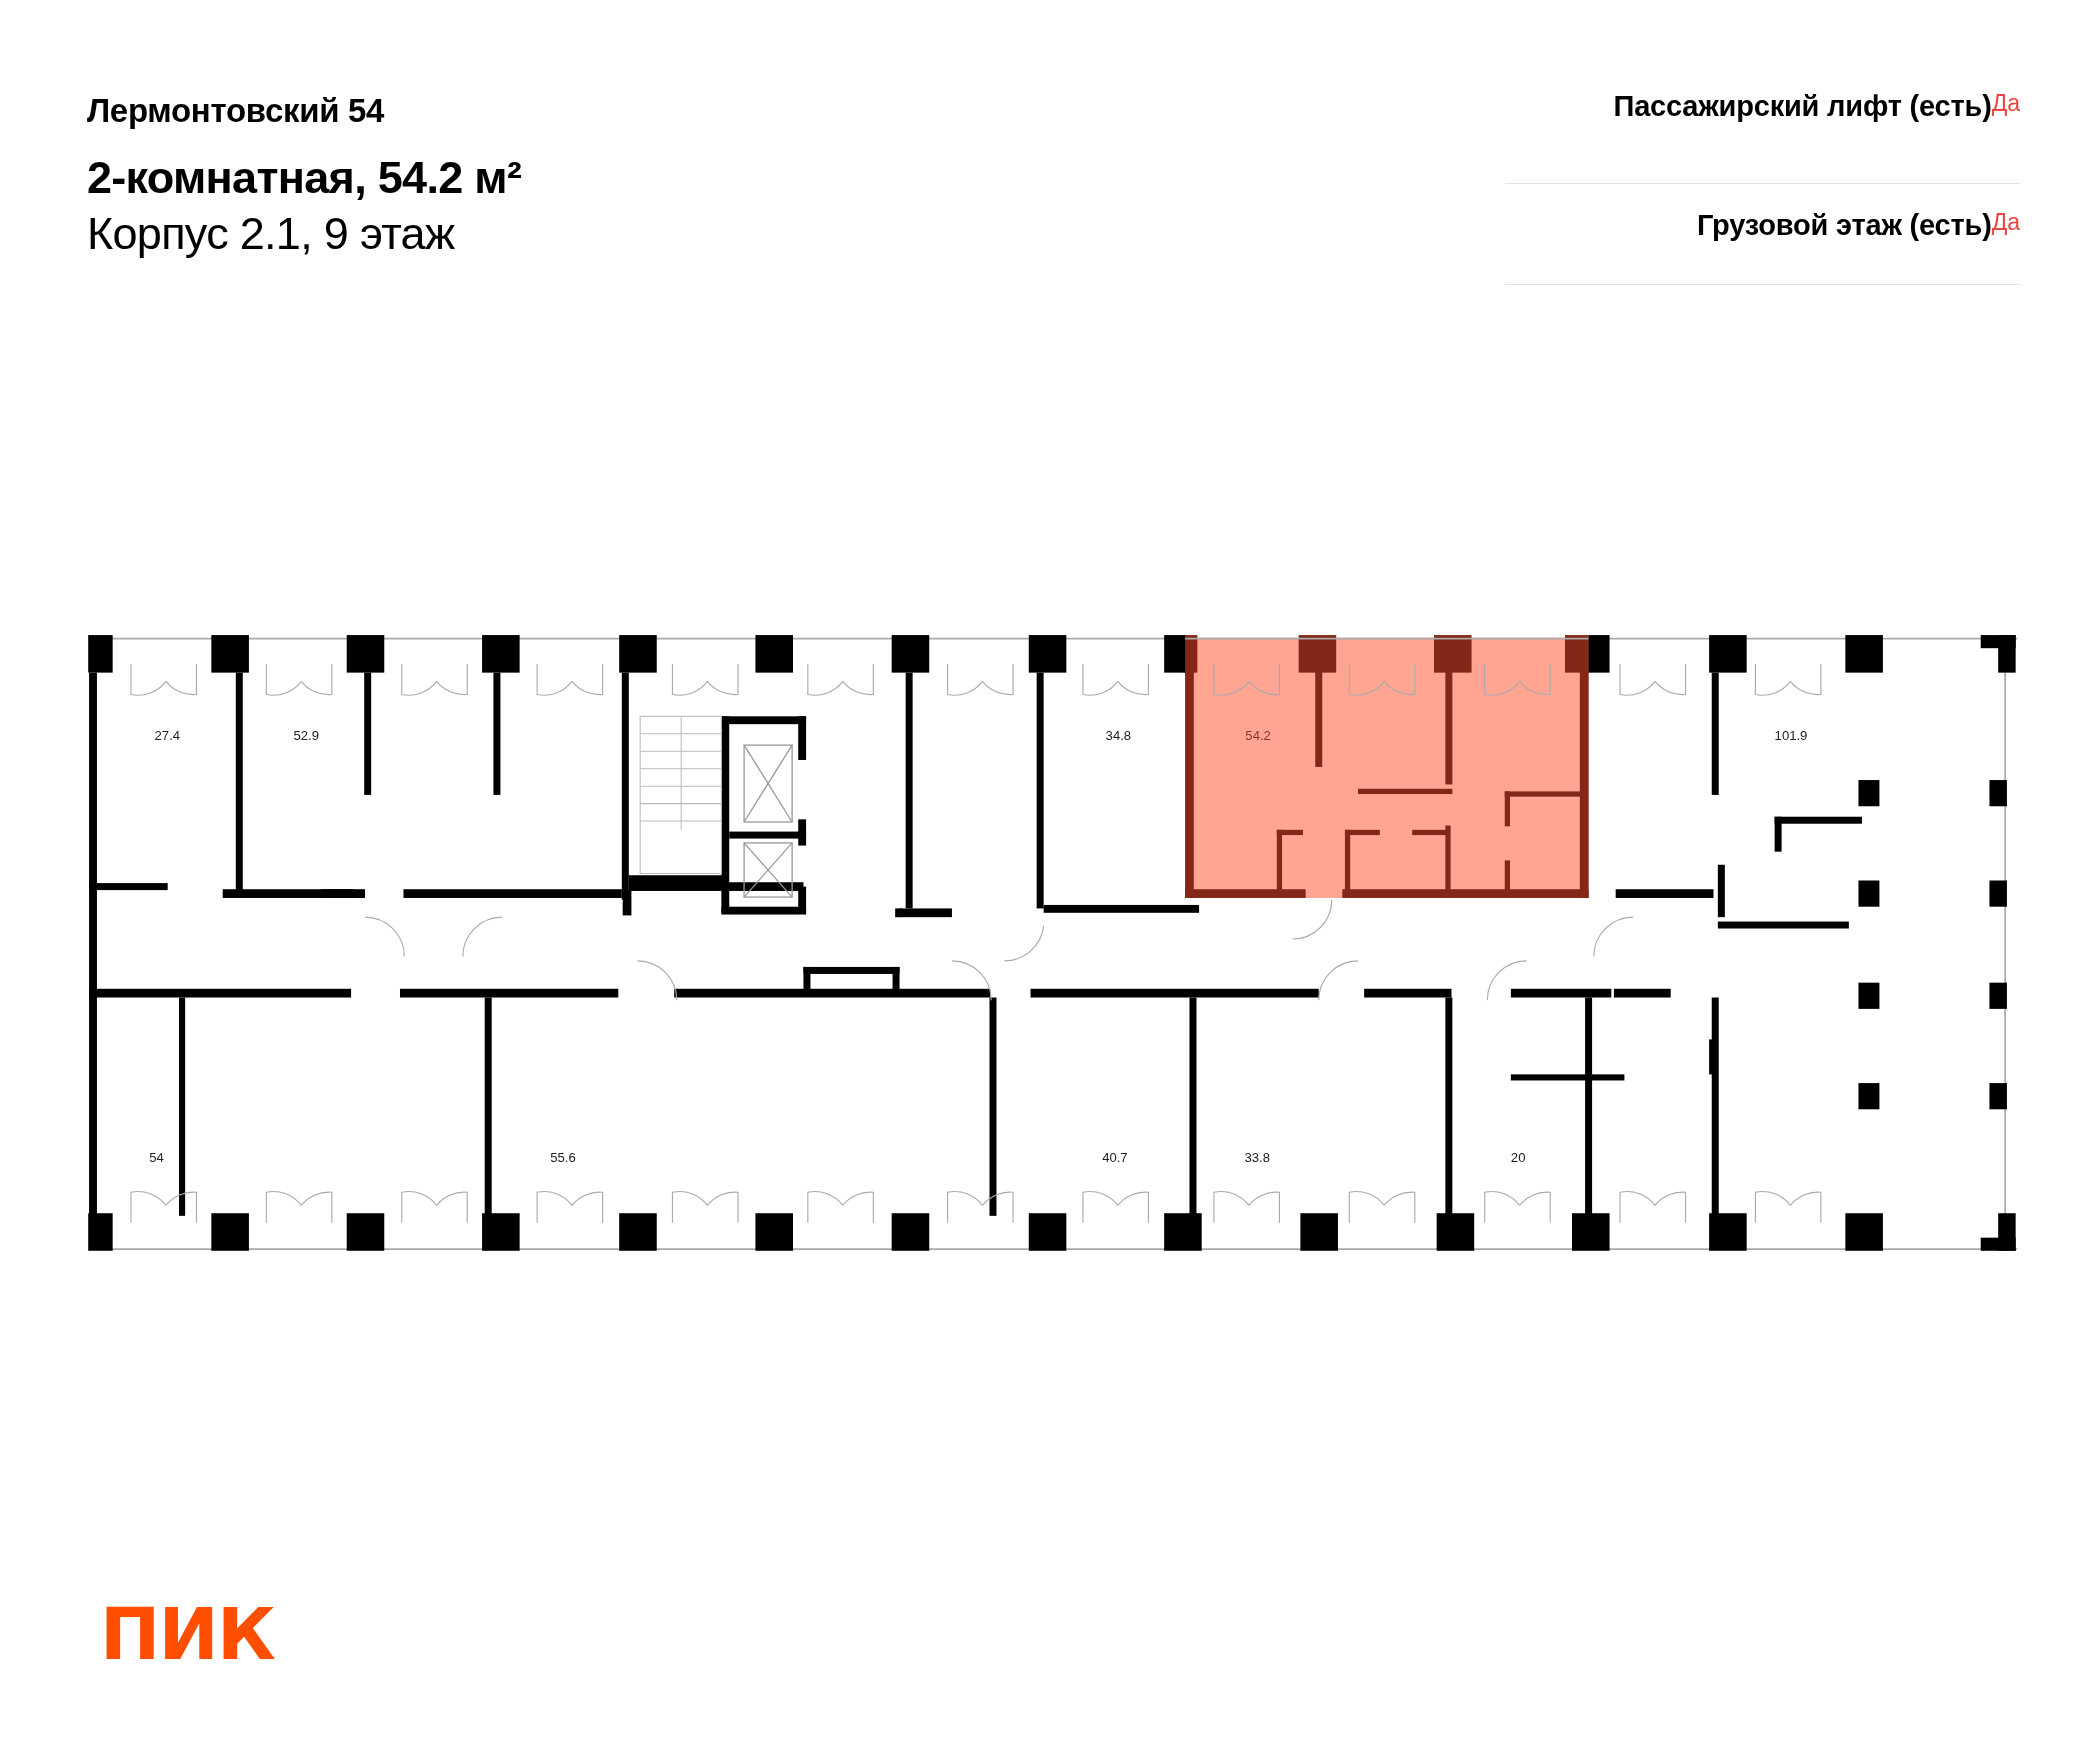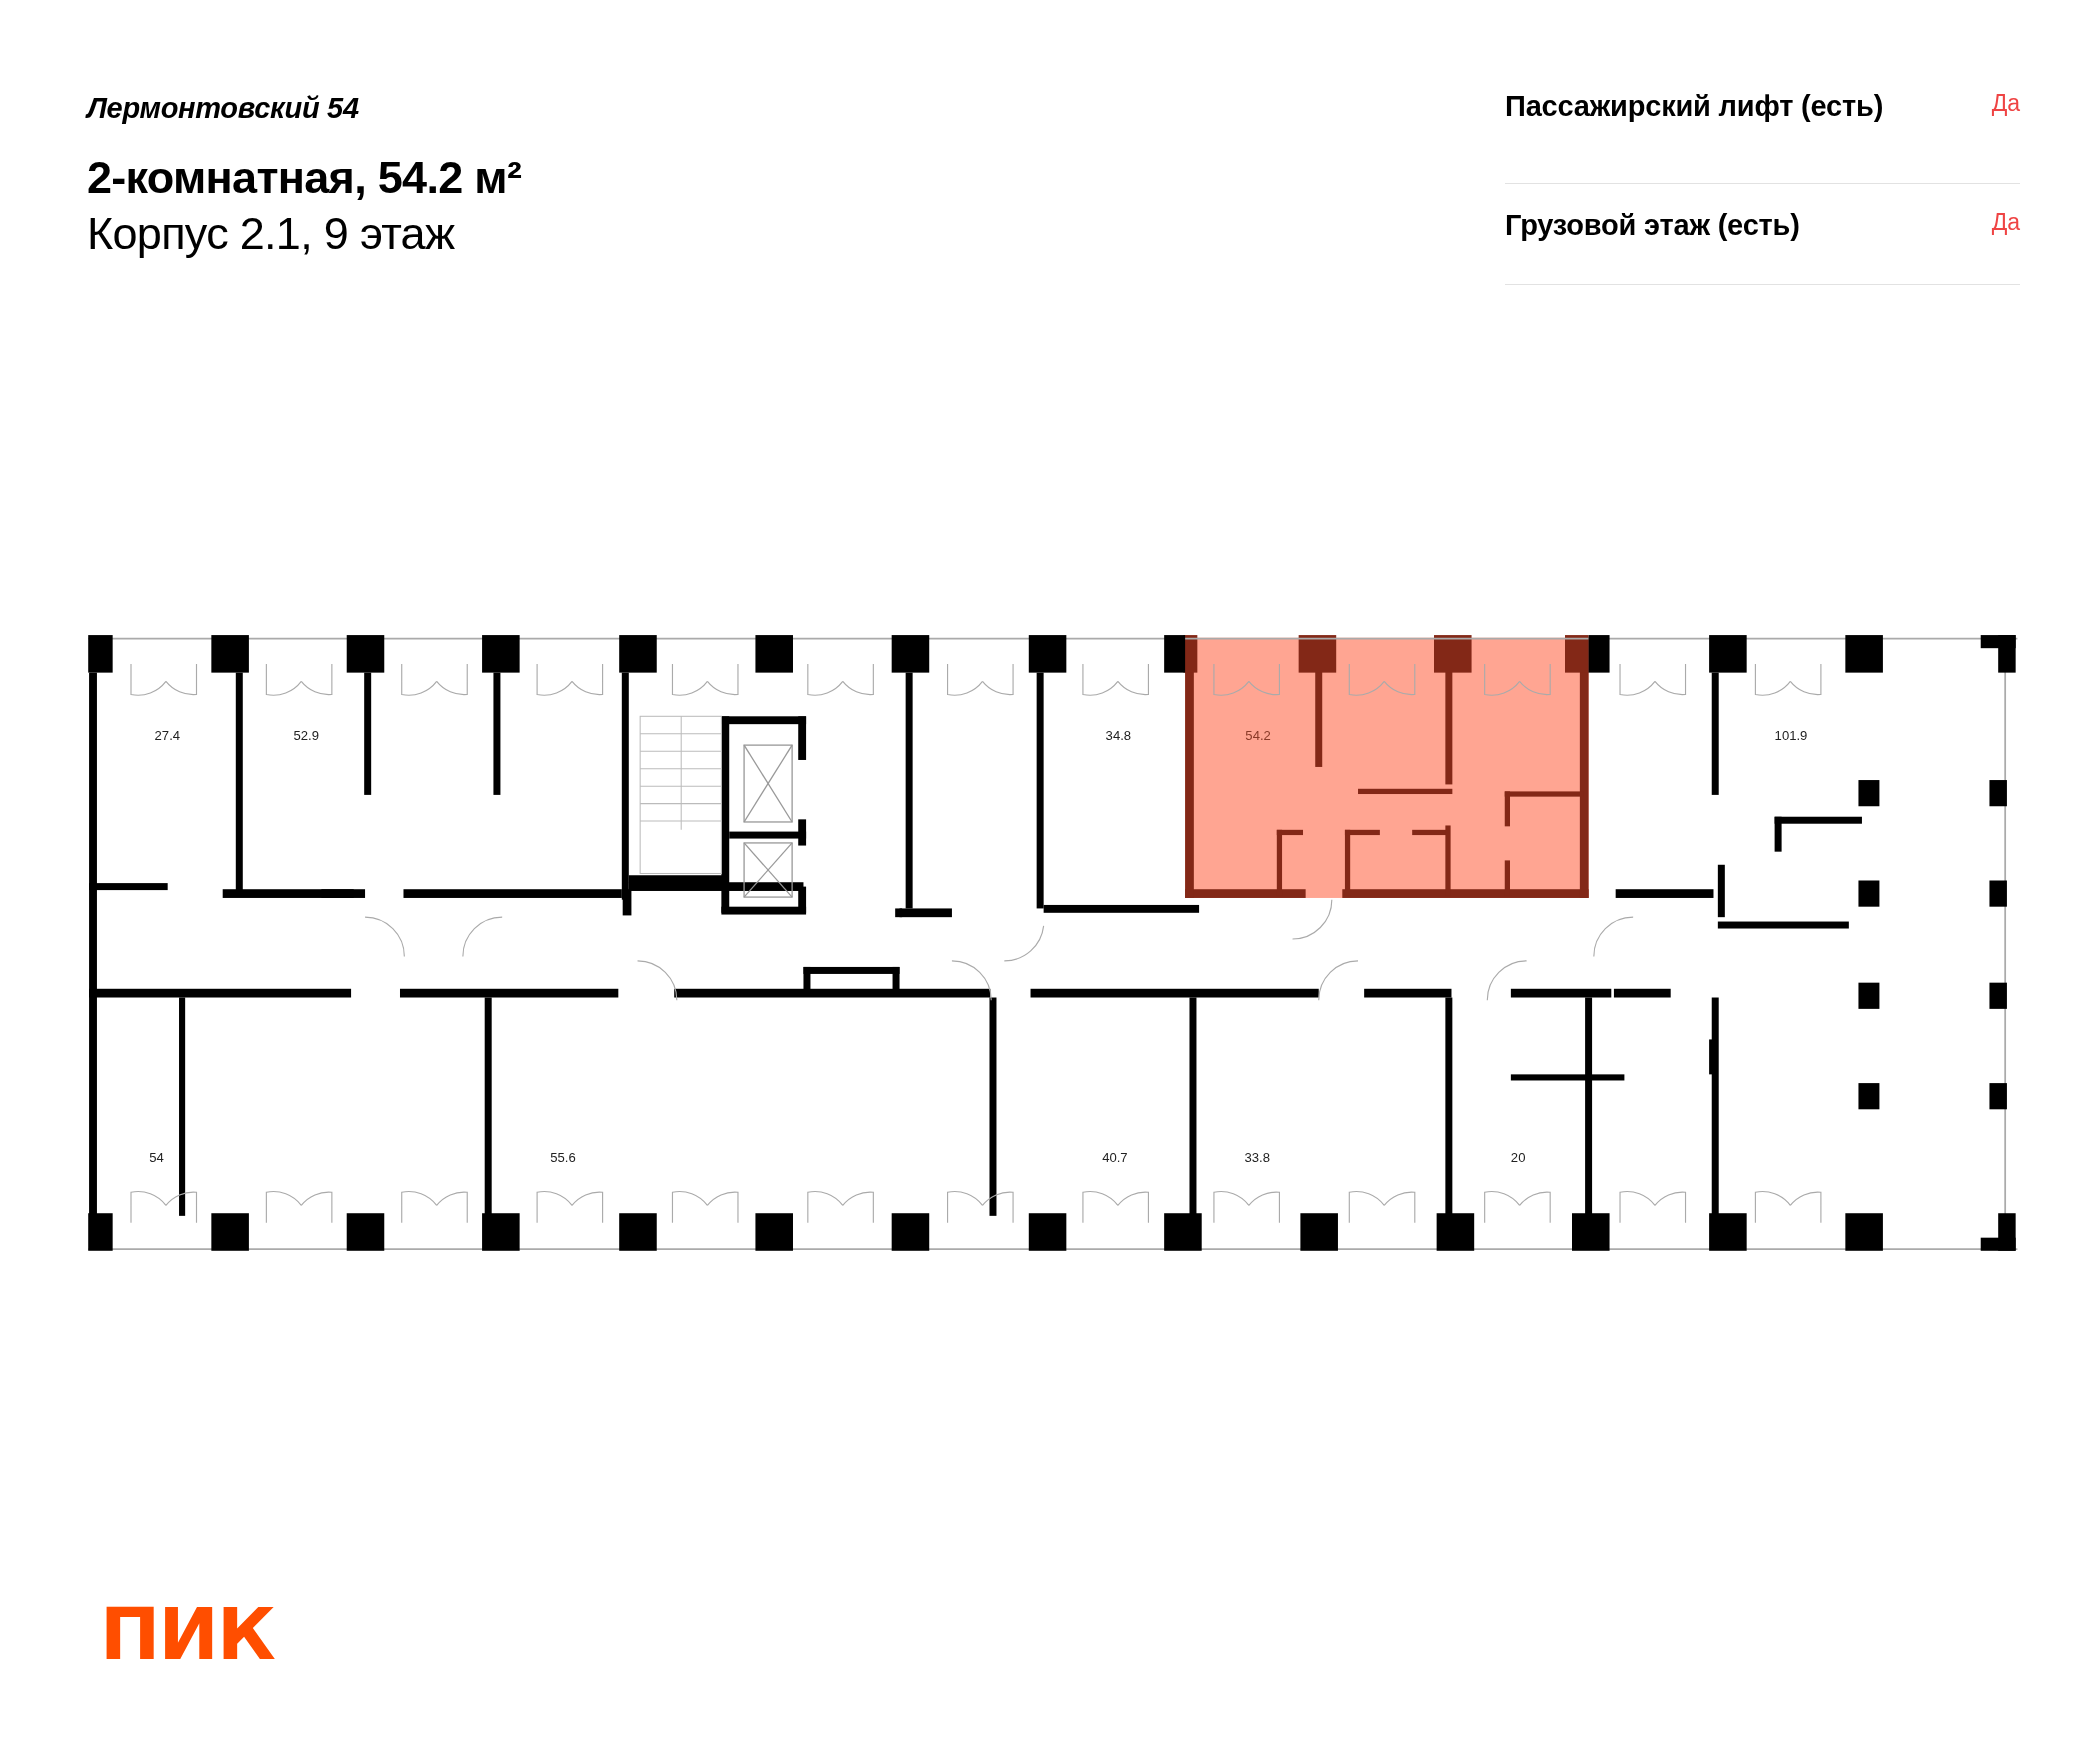--- a/index.html
+++ b/index.html
@@ -1,21 +1,21 @@
 <!DOCTYPE html>
 <html style="font-size:14px"><head>
 <meta charset="utf-8">
 <style>
   html,body{margin:0;padding:0;background:#fff;}
   body{width:2096px;height:1747px;position:relative;overflow:hidden;font-family:"Liberation Sans","DejaVu Sans",sans-serif;color:#000;}
-  .project{position:absolute;left:87px;top:92px;font-size:29px;font-weight:700;letter-spacing:-0.3px;font-style:italic;}
+  .project{position:absolute;left:87px;top:92px;font-size:33px;font-weight:700;letter-spacing:-0.3px;}
   .title{position:absolute;left:87px;top:152px;font-size:45px;font-weight:700;letter-spacing:-0.7px;line-height:52px;}
   .subtitle{position:absolute;left:87px;top:208px;font-size:45px;font-weight:400;color:#000000;letter-spacing:-0.7px;line-height:52px;}
   .props{position:absolute;left:1505px;top:83px;width:515px;}
-  .prop-row{height:101px;border-bottom:1.7px solid #E2E2E2;display:flex;justify-content:space-between;align-items:flex-start;box-sizing:border-box;padding-top:7px;}
+  .prop-row{height:101px;border-bottom:1.7px solid #E2E2E2;display:flex;justify-content:flex-end;align-items:flex-start;box-sizing:border-box;padding-top:7px;}
   .prop-row + .prop-row{padding-top:24.5px;height:101px;}
   .prop-label{font-size:29px;font-weight:700;letter-spacing:-0.2px;}
   .prop-value{font-size:23px;color:#ef4444;}
   .plan{position:absolute;left:0;top:0;}
   .logo{position:absolute;left:100px;top:1607px;font-size:72px;font-weight:900;color:#FF4E00;letter-spacing:-1.7px;line-height:54px;font-family:"DejaVu Sans",sans-serif;}
   .area-label{font-family:"Liberation Sans",sans-serif;font-size:15px;fill:#222;}
 </style>
 </head>
 <body>
 

